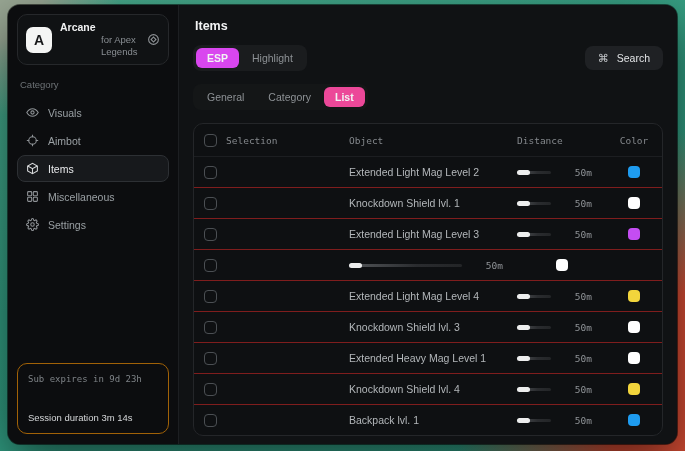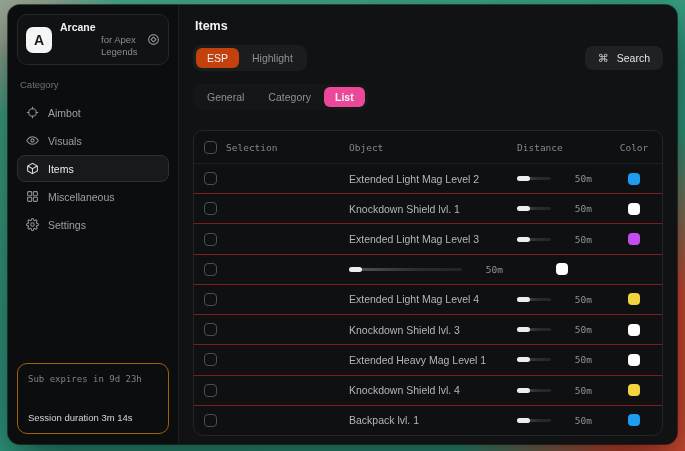--- a/index.html
+++ b/index.html
@@ -48,22 +48,22 @@
     margin-top:auto; border:1px solid #a16207; border-radius:10px; padding:8px 10px;
   }
   .footer-line1{ font-family:"DejaVu Sans Mono", monospace; font-size:9px; color:#7e8387; line-height:14px; }
   .footer-line2{ font-size:9.5px; color:#d5d7d9; line-height:14px;margin-top:25px; }
   
   .main{ flex:1; background:#101214; padding:11px 14px 8px 14px; display:flex; flex-direction:column; min-width:0; }
   .main-title{ color:#f2f3f4; font-size:12.5px; font-weight:bold; margin:3px 0 12px 2px; }
   .controls-row{ display:flex; align-items:center; justify-content:space-between; margin-bottom:13px; }
   .pill-group{ display:inline-flex; background:#1a1c1e; border-radius:8px; padding:3px; gap:2px; }
   .pill{ font-size:10.5px; color:#8d9195; padding:4px 11px; border-radius:6px; cursor:default; white-space:nowrap; }
-  .pill.selected{ background:#c2410c; color:#f2f3f4; }
-  .view-tabs{ background:#141617; margin-bottom:20px; align-self:flex-start;align-items:center; }
+  .pill.selected{ background:#d946ef; color:#f2f3f4;font-weight:bold; }
+  .view-tabs{ background:#141617; margin-bottom:13px; align-self:flex-start;align-items:center; }
   .view-tabs .pill.selected{ background:#ec4899; font-weight:bold; }
   .search-btn{
     display:flex; align-items:center; gap:8px; background:#1f2124; border-radius:8px;
     padding:6px 13px; color:#e2e4e6; font-size:10.5px; cursor:default;
   }
   .search-shortcut{ color:#c2c5c8; font-size:11px; line-height:11px; }
   
   .table{
     flex:1; border:1px solid #242629; border-radius:10px; background:#0e1012;
     display:flex; flex-direction:column; overflow:hidden;
@@ -113,38 +113,38 @@
         </svg>
       </span>
     </div>
 
     <div class="section-label">Category</div>
 
     <div class="nav">
   <div class="nav-item">
     <span class="nav-icon">
             <svg width="13" height="13" viewBox="0 0 24 24" fill="none" stroke="currentColor" stroke-width="2">
+              <path d="M1.5 12S5.5 5 12 5s10.5 7 10.5 7-4 7-10.5 7S1.5 12 1.5 12z"></path>
+              <circle cx="12" cy="12" r="3"></circle>
+            </svg>
+          </span>
+    <span class="nav-label">Visuals</span>
+  </div>
+
+  <div class="nav-item">
+    <span class="nav-icon">
+            <svg width="13" height="13" viewBox="0 0 24 24" fill="none" stroke="currentColor" stroke-width="2">
               <circle cx="12" cy="12" r="7"></circle>
               <line x1="12" y1="1.5" x2="12" y2="6"></line>
               <line x1="12" y1="18" x2="12" y2="22.5"></line>
               <line x1="1.5" y1="12" x2="6" y2="12"></line>
               <line x1="18" y1="12" x2="22.5" y2="12"></line>
             </svg>
           </span>
     <span class="nav-label">Aimbot</span>
-  </div>
-
-  <div class="nav-item">
-    <span class="nav-icon">
-            <svg width="13" height="13" viewBox="0 0 24 24" fill="none" stroke="currentColor" stroke-width="2">
-              <path d="M1.5 12S5.5 5 12 5s10.5 7 10.5 7-4 7-10.5 7S1.5 12 1.5 12z"></path>
-              <circle cx="12" cy="12" r="3"></circle>
-            </svg>
-          </span>
-    <span class="nav-label">Visuals</span>
   </div>
 
   <div class="nav-item selected">
     <span class="nav-icon">
             <svg width="13" height="13" viewBox="0 0 24 24" fill="none" stroke="currentColor" stroke-width="2">
               <path d="M21 16.5v-9L12 2.5l-9 5v9l9 5 9-5z"></path>
               <path d="M3.3 7.5L12 12.2l8.7-4.7"></path>
               <path d="M12 22.2V12.2"></path>
             </svg>
           </span>

